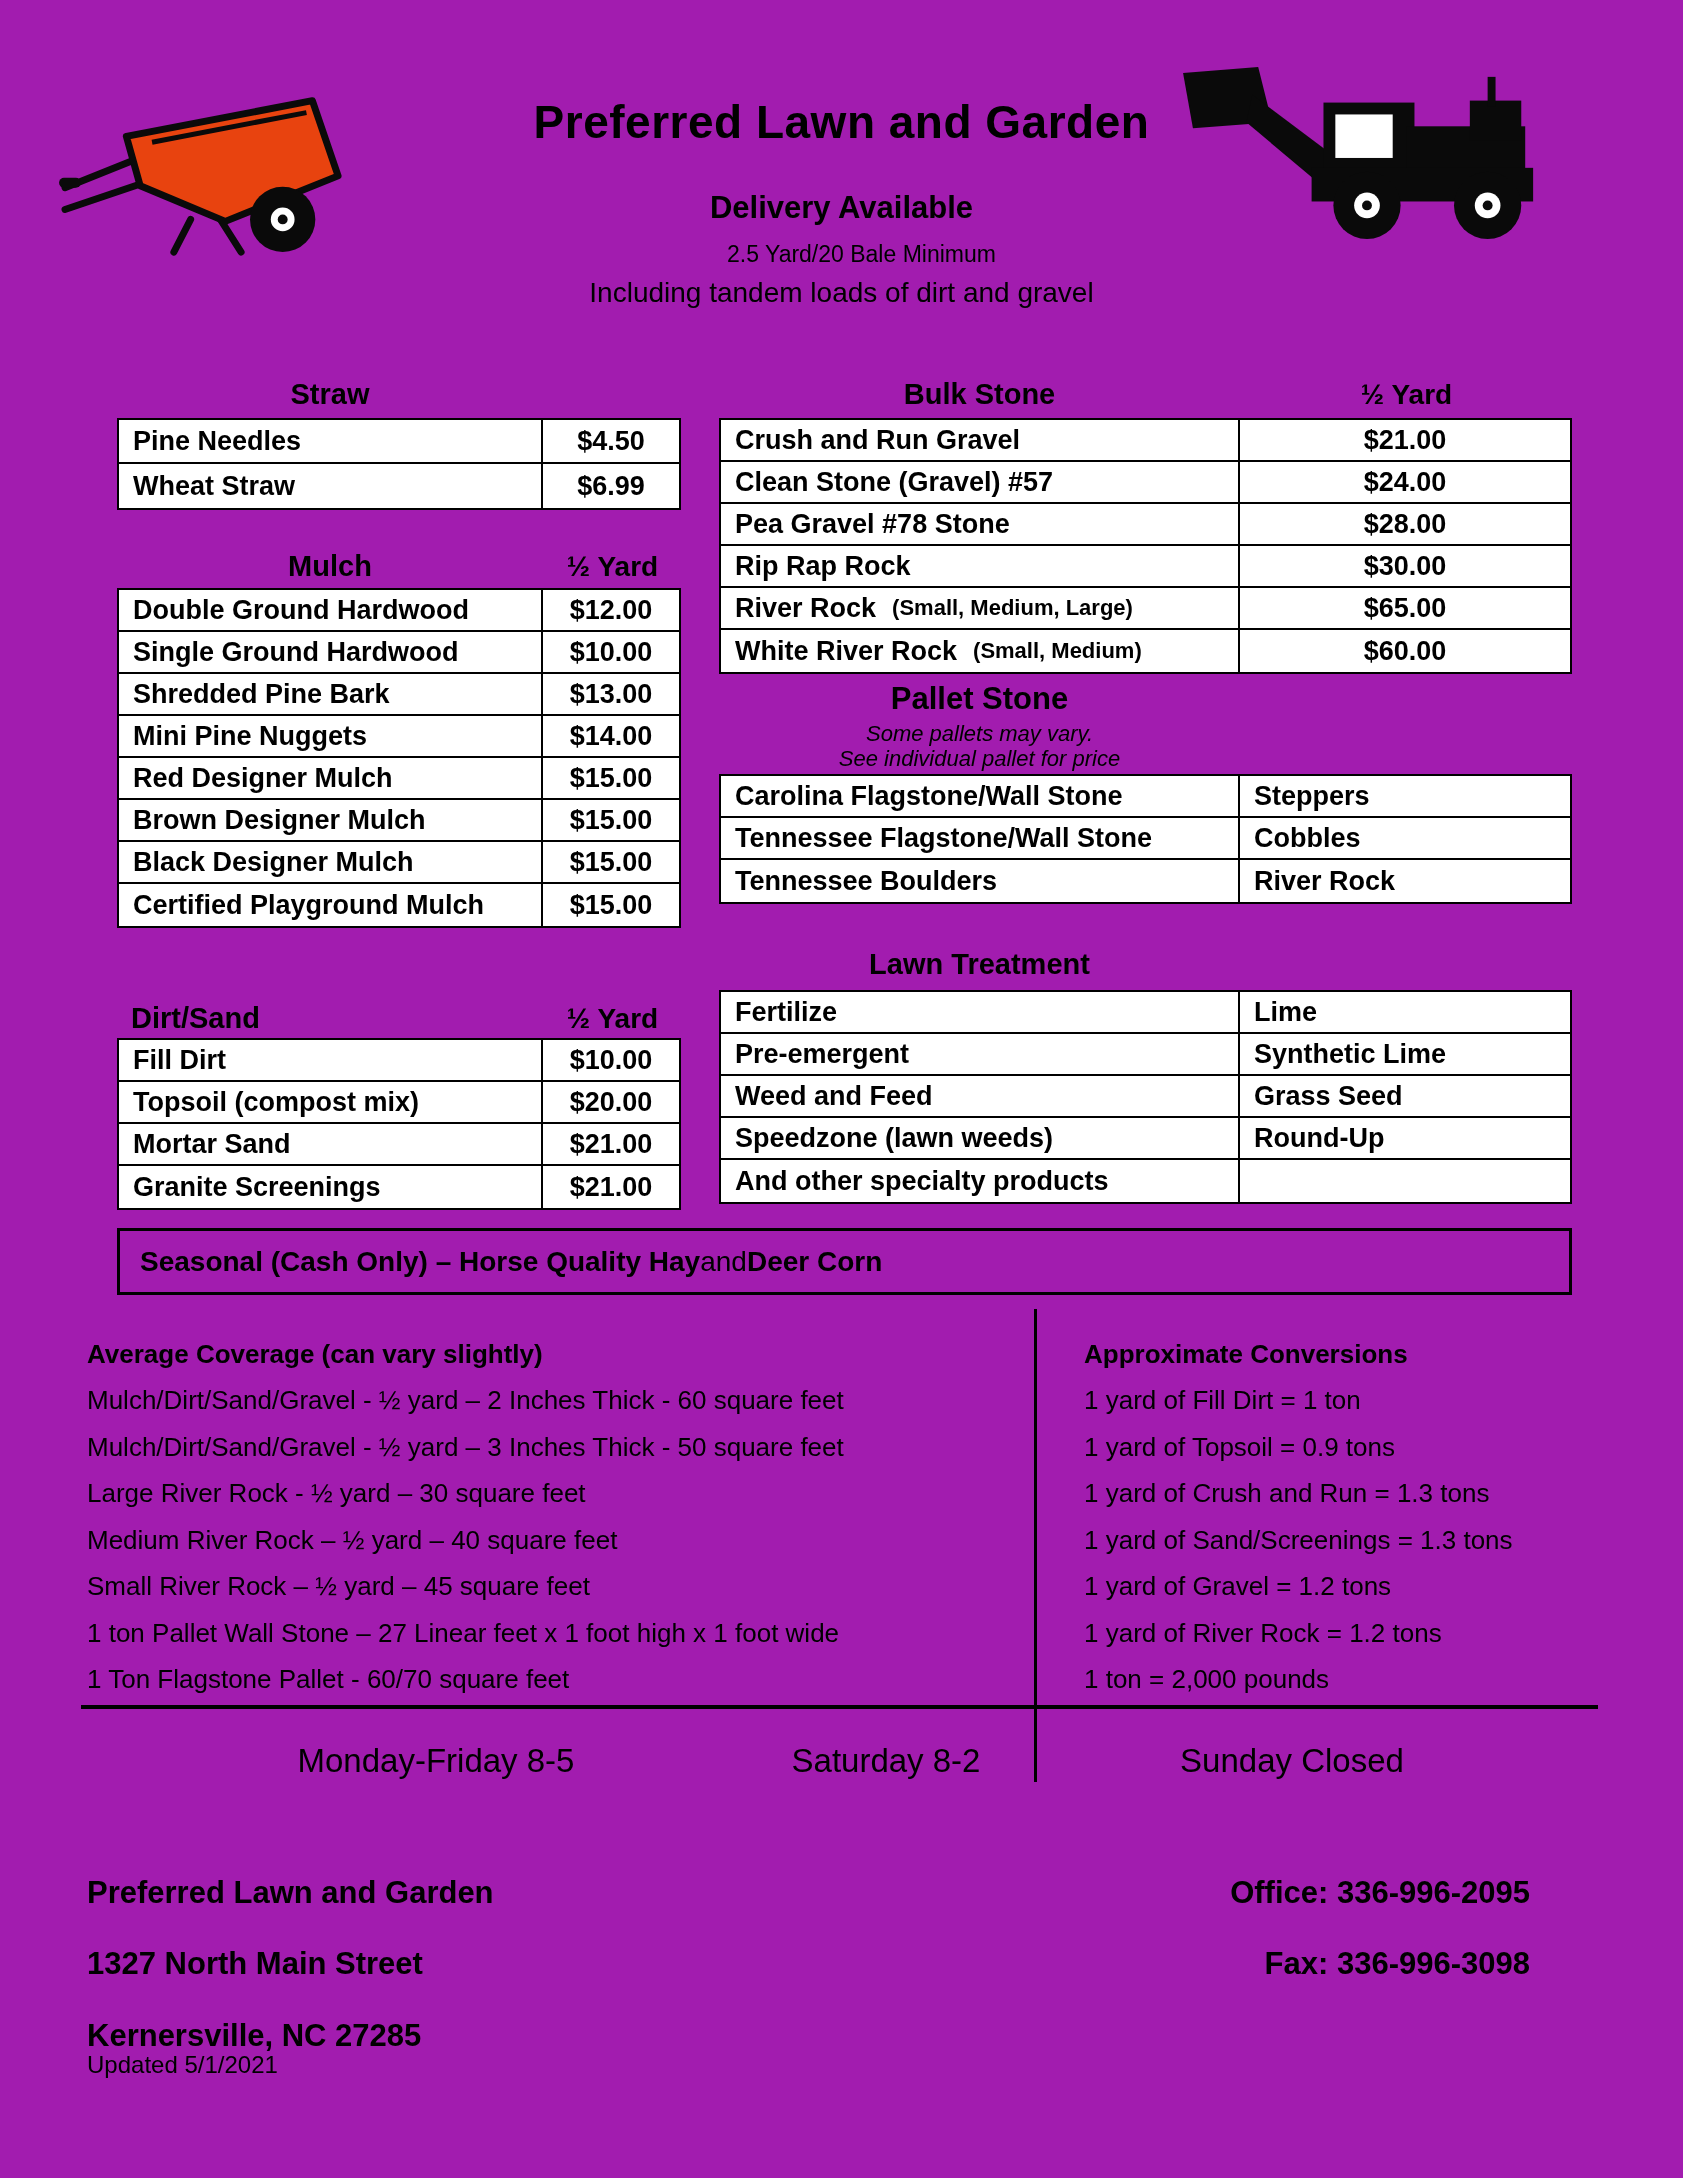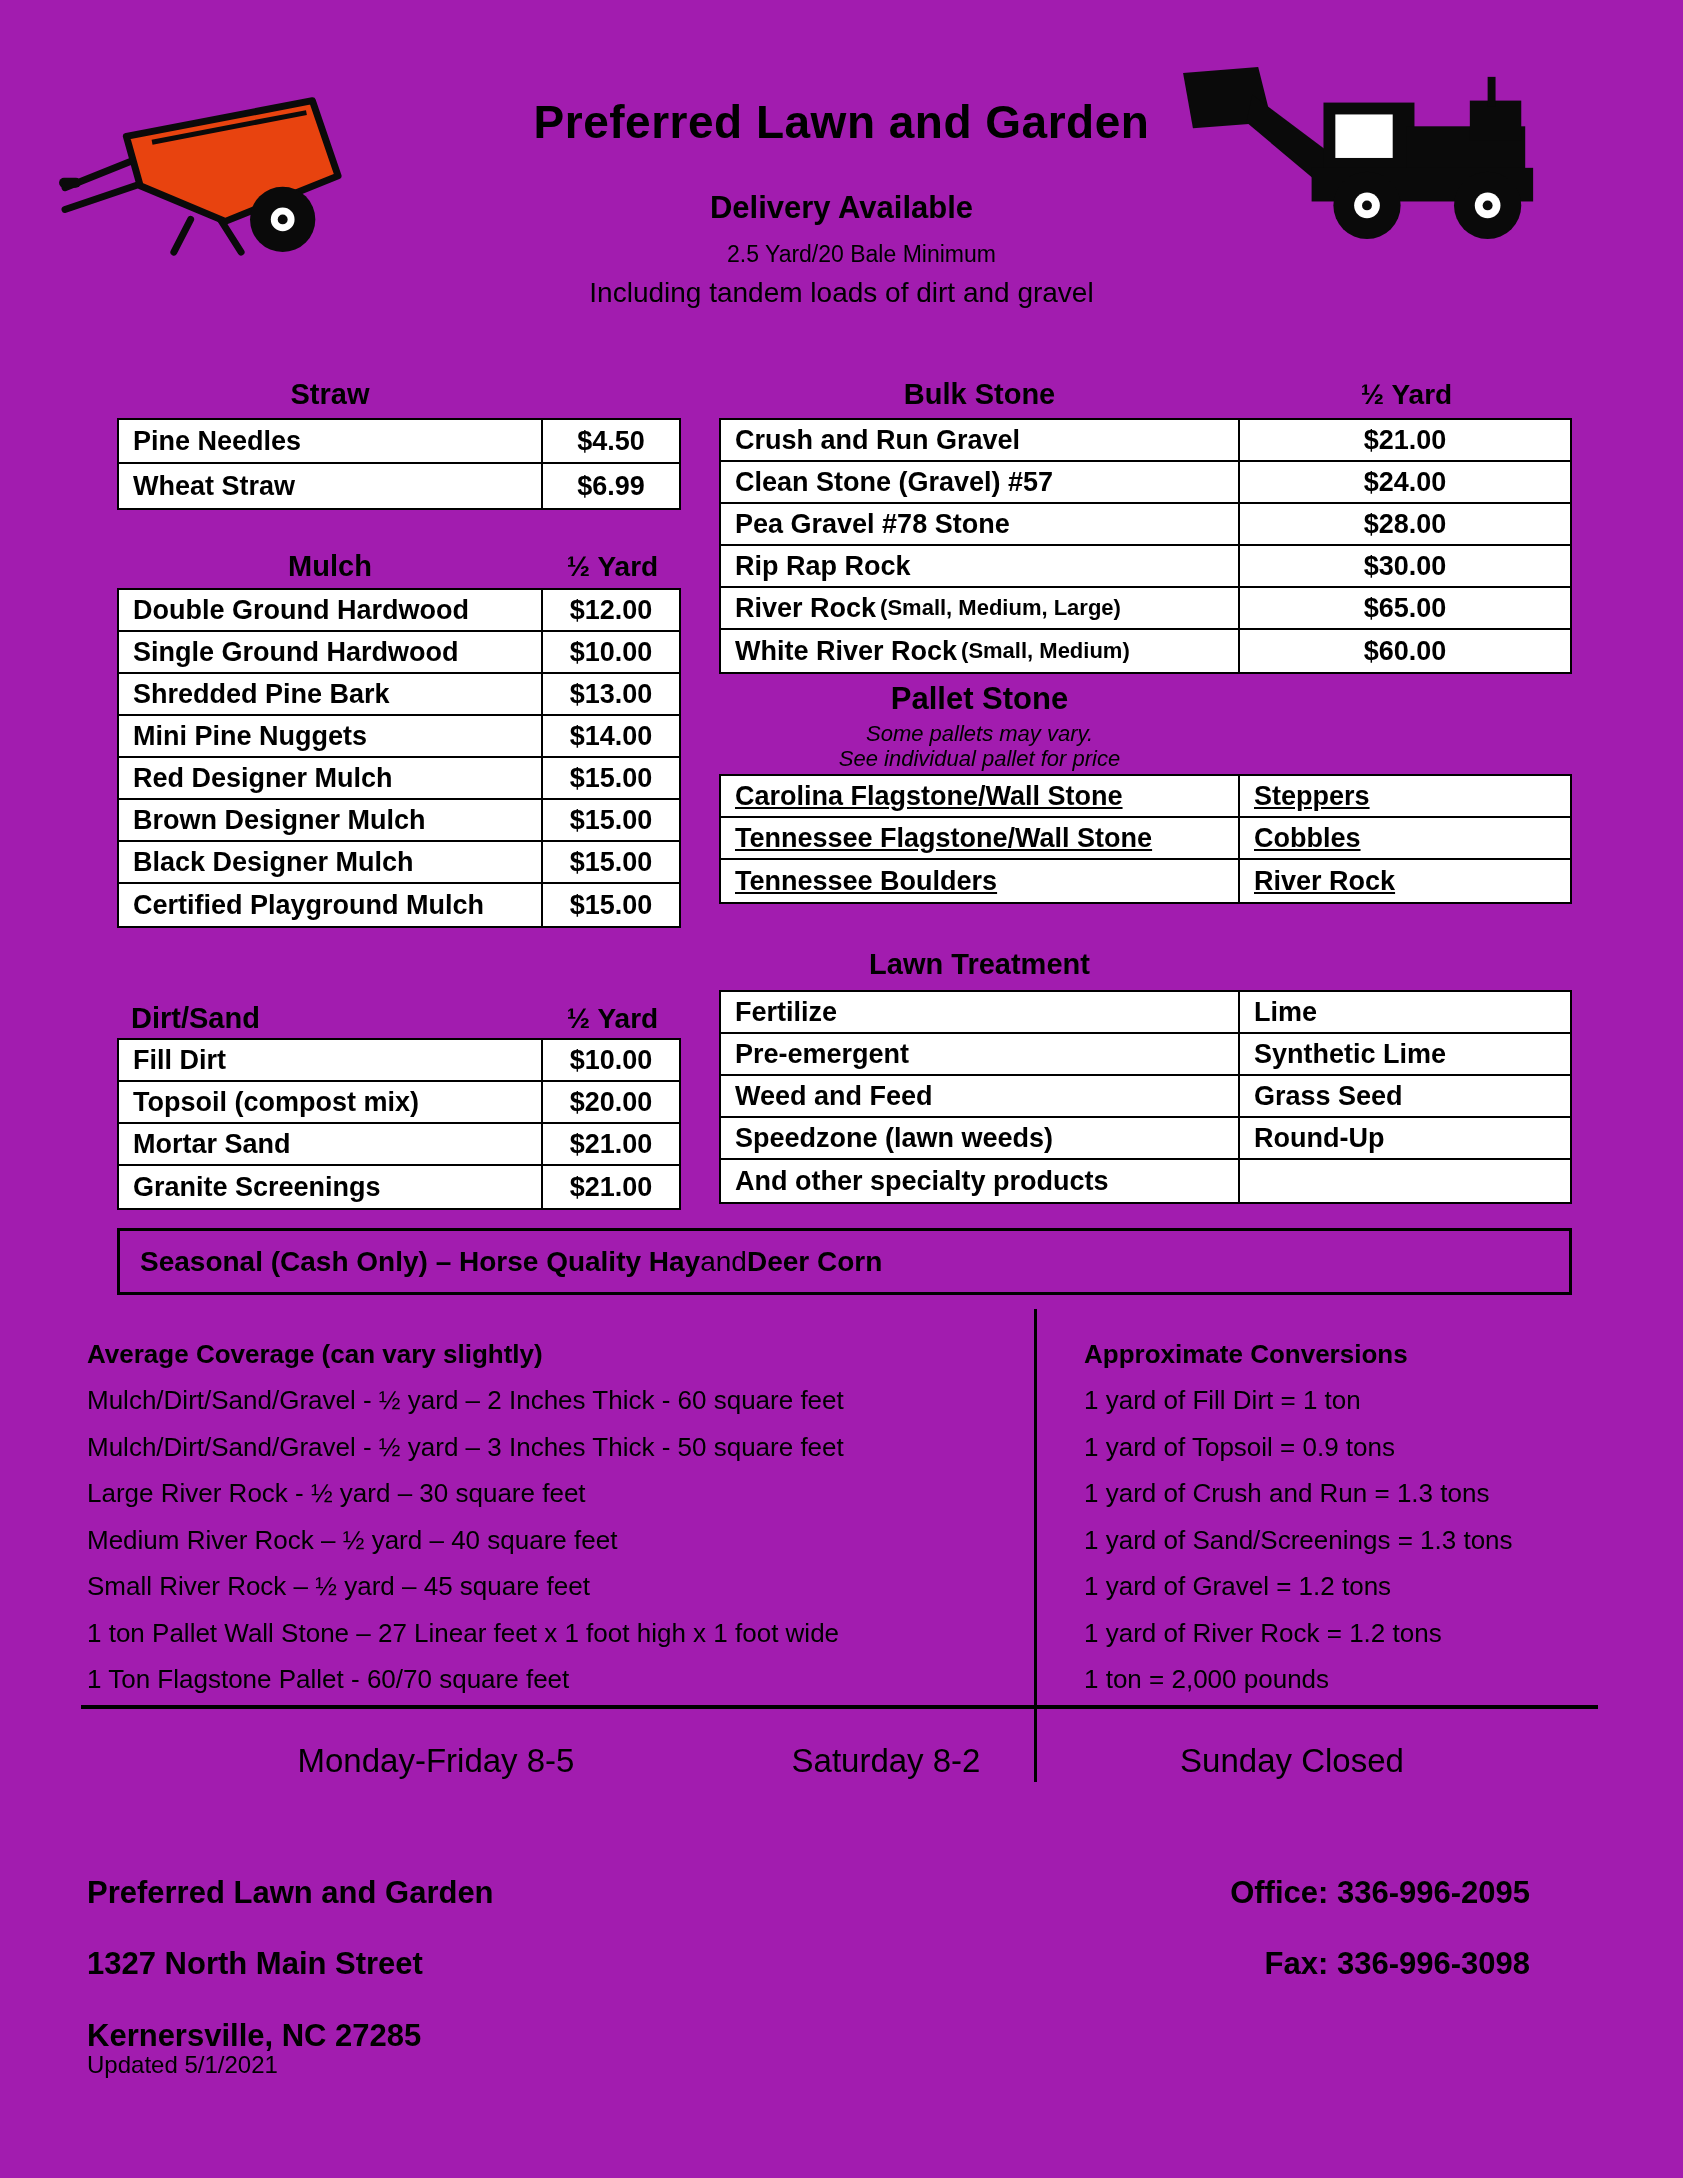--- a/index.html
+++ b/index.html
@@ -26,21 +26,21 @@
   .tr:last-child { border-bottom:none; }
   .tr.h44 { height:44px; }
   .td-name { border-right:2px solid #000; display:flex; align-items:center;
     padding-left:14px; font-weight:700; font-size:27px; white-space:nowrap; }
   .td-price { flex:1; display:flex; align-items:center; justify-content:center;
     font-weight:700; font-size:27px; }
   .td-plain { display:flex; align-items:center; padding-left:14px;
     font-weight:700; font-size:27px; }
   .left-tbl .td-name  { width:424px; }
   .right-tbl .td-name { width:519px; }
-  .sub { font-size:22px; font-weight:700; margin-left:4px; }
+  .sub { font-size:22px; font-weight:700; margin-left:16px; }
 
   .sect-title { font-size:29px; font-weight:700; text-align:center; white-space:nowrap; }
   .sect-title.left-align { text-align:left; }
   .unit-label { font-size:28px; font-weight:700; text-align:center; white-space:nowrap; }
   .note { font-style:italic; font-size:22px; text-align:center;
     font-family:"Liberation Sans", sans-serif; }
 
   
   .seasonal-box { top:1228px; left:117px; width:1455px; height:67px;
     border:3px solid #000; display:flex; align-items:center; padding-left:20px;
@@ -216,21 +216,21 @@
           <span>White River Rock</span>
           <span class="sub">(Small, Medium)</span>
         </div>
       <div class="td-price">$60.00</div>
     </div>
   </div>
 
   <div class="abs sect-title" style="top:681px; left:719px; width:521px; font-size:31px;">Pallet Stone</div>
   <div class="abs note" style="top:721px; left:719px; width:521px;">Some pallets may vary.</div>
   <div class="abs note" style="top:746px; left:719px; width:521px;">See individual pallet for price</div>
-  <div class="abs ptable right-tbl" style="top:774px; left:719px; width:853px;text-decoration:underline;">
+  <div class="abs ptable right-tbl" style="top:774px; left:719px; width:853px;">
     <div class="tr">
       <div class="td-name">Carolina Flagstone/Wall Stone</div>
       <div class="td-plain">Steppers</div>
     </div>
     <div class="tr">
       <div class="td-name">Tennessee Flagstone/Wall Stone</div>
       <div class="td-plain">Cobbles</div>
     </div>
     <div class="tr">
       <div class="td-name">Tennessee Boulders</div>

